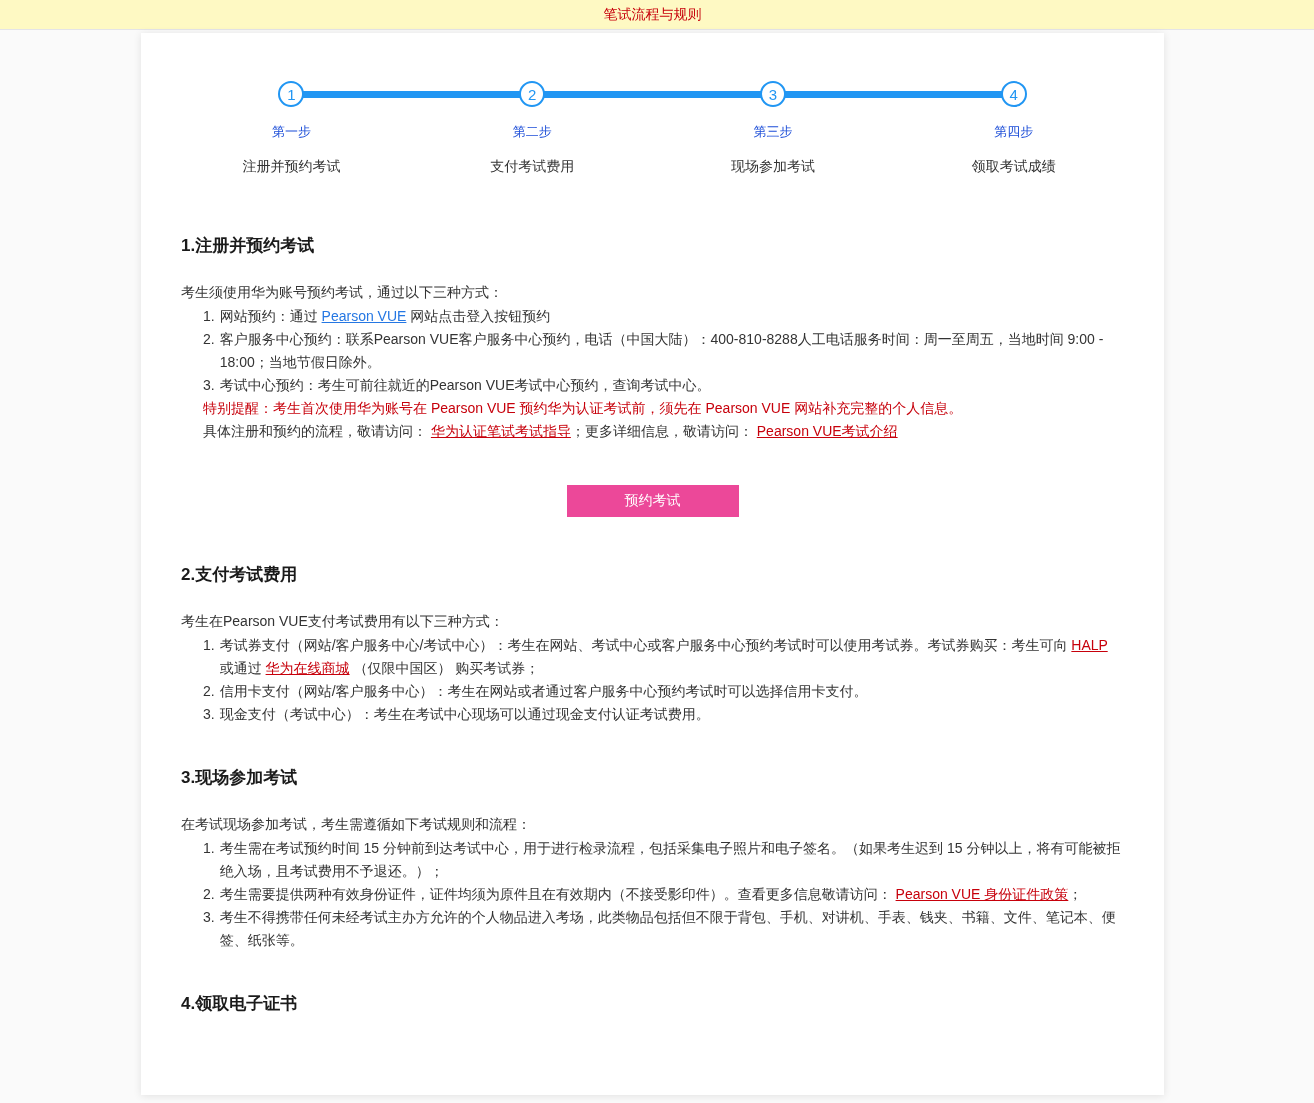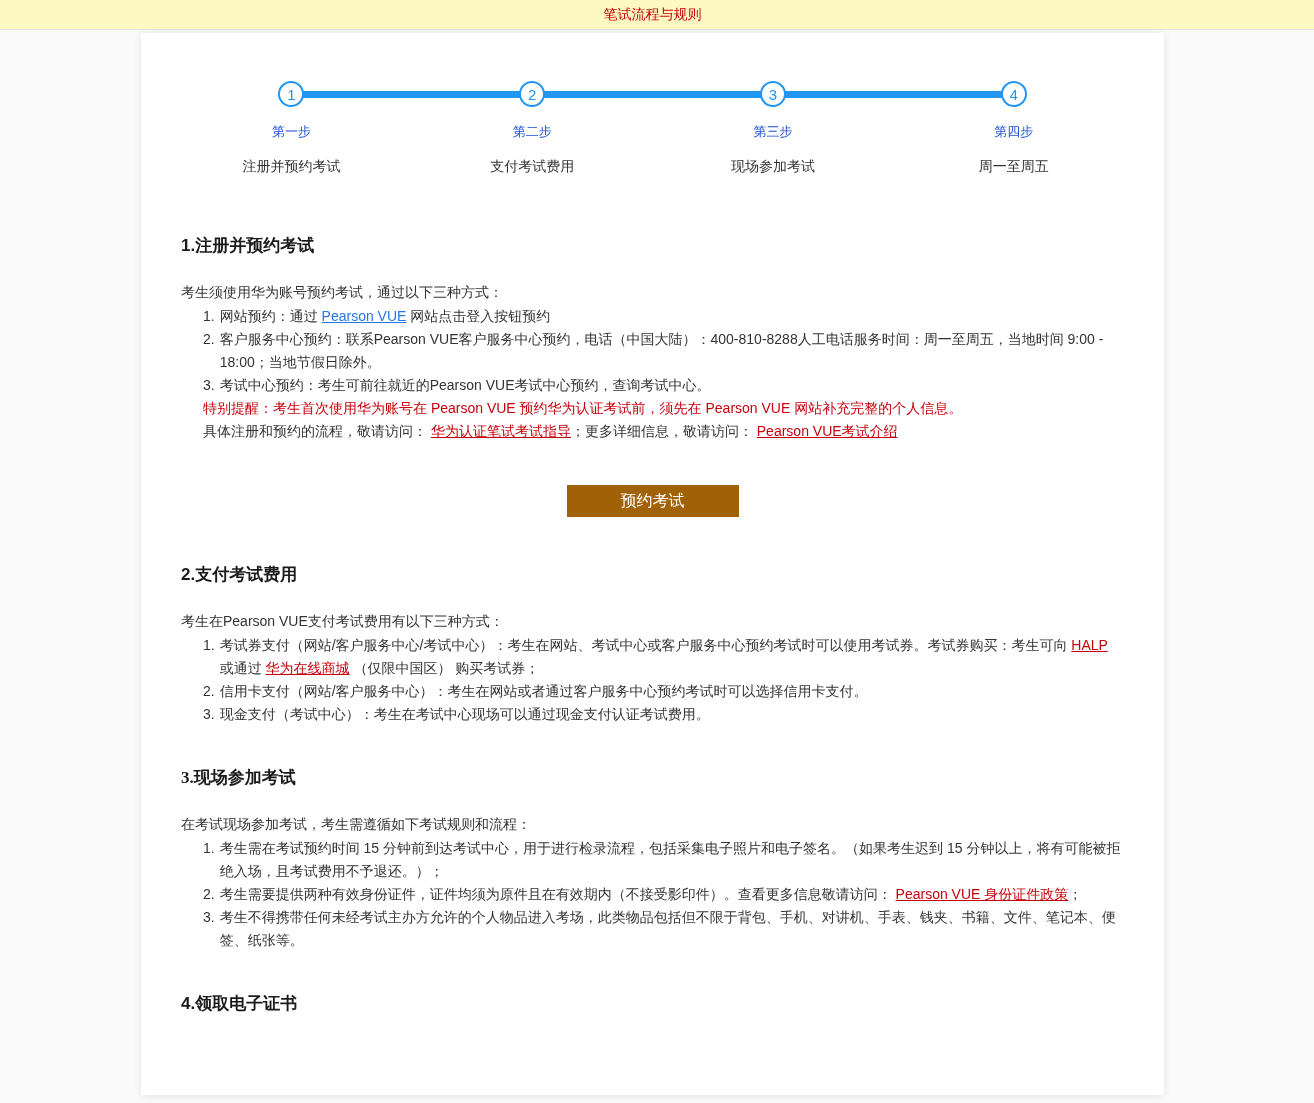--- a/index.html
+++ b/index.html
@@ -34,26 +34,26 @@
   .olist { margin-top:1px; }
   .oli { display:flex; padding-left:22px; line-height:23px; }
   .li-num { flex:0 0 auto; margin-right:5px; }
   .li-text { flex:1; }
   .note-red { padding-left:22px; line-height:23px; color:#c7000b; }
   .note2 { padding-left:22px; line-height:23px; }
   .inline-link { cursor:pointer; }
   .link-blue { color:#2577e3; text-decoration:underline; }
   .link-red { color:#c7000b; text-decoration:underline; }
 
-  .btn { display:block; margin:42px auto 0; height:32px; background:#a16207; color:#fff; border:none;
-         font-size:16px; font-family:inherit; cursor:pointer; }
+  .btn { display:block; margin:42px auto 0; height:32px; background:#ec4899; color:#fff; border:none;
+         font-size:14px; font-family:inherit; cursor:pointer; }
   .btn-book { width:172px; }
 
   .mt-s2 { margin-top:46px; }
-  .mt-s3 { margin-top:40px;font-family:Liberation Serif, serif; }
+  .mt-s3 { margin-top:40px; }
   .mt-s4 { margin-top:40px; }
 </style>
 </head>
 <body>
 
 <div class="topbar">
   <div class="topbar-inner">
     <div class="tab active">笔试流程与规则</div>
   </div>
 </div>
@@ -74,21 +74,21 @@
         <div class="step-title">支付考试费用</div>
       </div>
       <div class="step-col">
         <div class="step-circle">3</div>
         <div class="step-name">第三步</div>
         <div class="step-title">现场参加考试</div>
       </div>
       <div class="step-col">
         <div class="step-circle">4</div>
         <div class="step-name">第四步</div>
-        <div class="step-title">周一至周五</div>
+        <div class="step-title">领取考试成绩</div>
       </div>
     </div>
   </div>
 
   <div class="content">
 
     <div>
       <div class="section-heading mt-s1">1.注册并预约考试</div>
       <div class="intro">考生须使用华为账号预约考试，通过以下三种方式：</div>
       <div class="olist">

